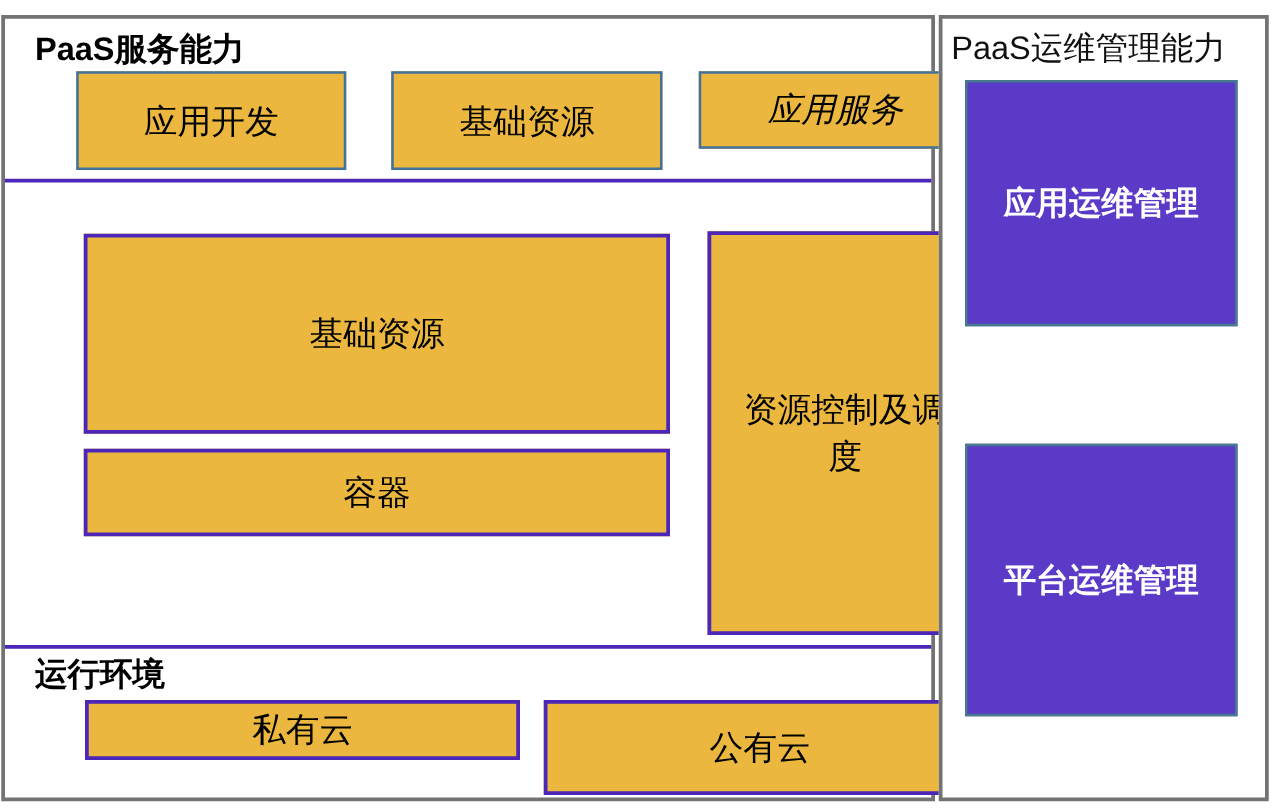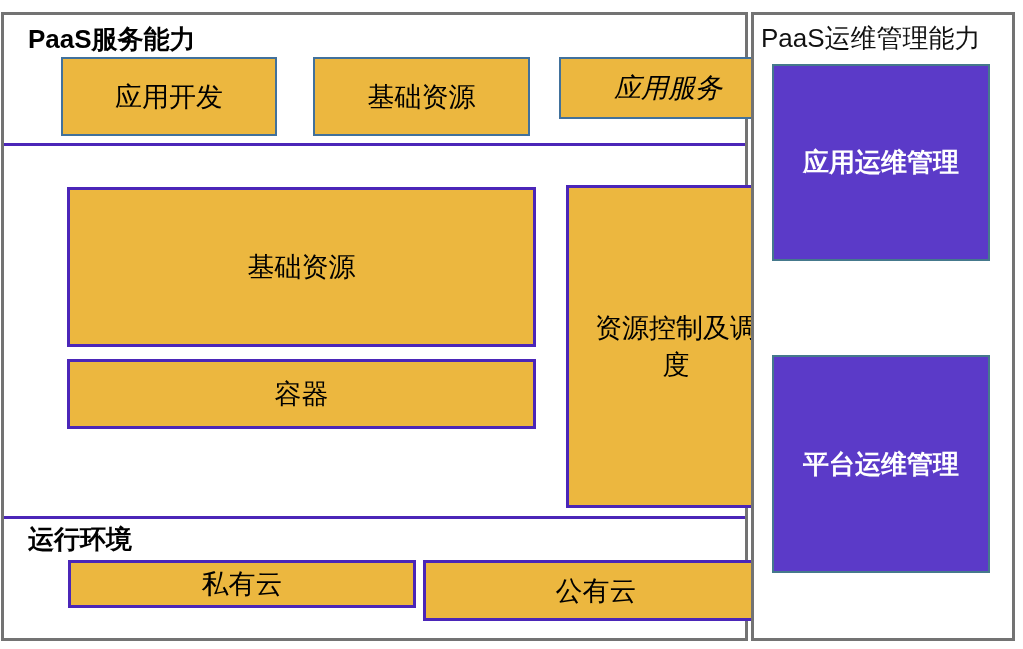--- a/index.html
+++ b/index.html
@@ -57,21 +57,21 @@
 
   
   #tech-box-0 { left:16px;  top:172px; width:469px; height:160px; }
   #tech-box-1 { left:16px;  top:344px; width:469px; height:70px;  }
   #tech-box-2 { left:16px;  top:423px; width:469px; height:70px;  }
   #tech-side  { left:515px; top:170px; width:220px; height:323px; }
   #tech-side .wrap-label { width:180px; line-height:1.35; }
 
   
   #rt-box-0 { left:17px;  top:545px; width:348px; height:48px; }
-  #rt-box-1 { left:372px; top:545px; width:346px; height:61px;font-family:Liberation Serif, serif; }
+  #rt-box-1 { left:384px; top:545px; width:346px; height:76px;font-family:Liberation Serif, serif; }
 
   
   .pbox {
     position:absolute; left:18px; width:218px;
     background:#5b3ac8;
     border:2px solid #45798c;
     box-sizing:border-box;
     display:flex; align-items:center; justify-content:center;
     color:#ffffff; font-weight:bold; font-size:26px; text-align:center;
   }

